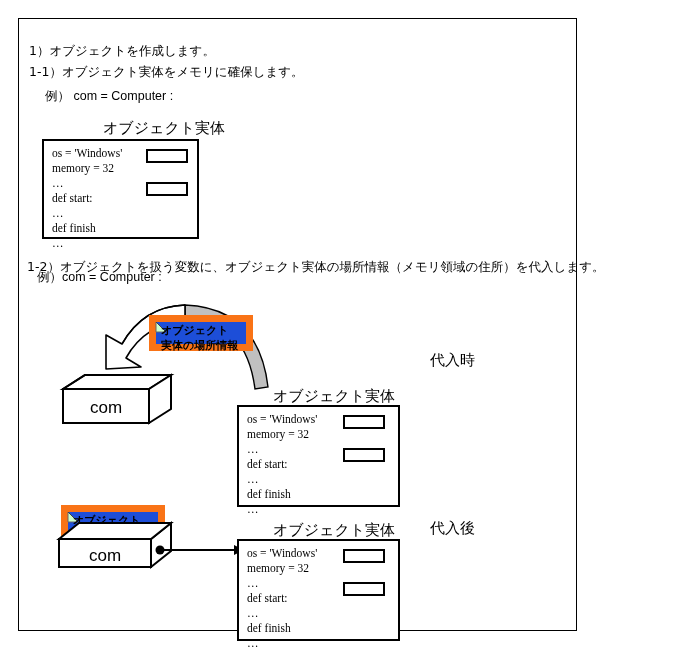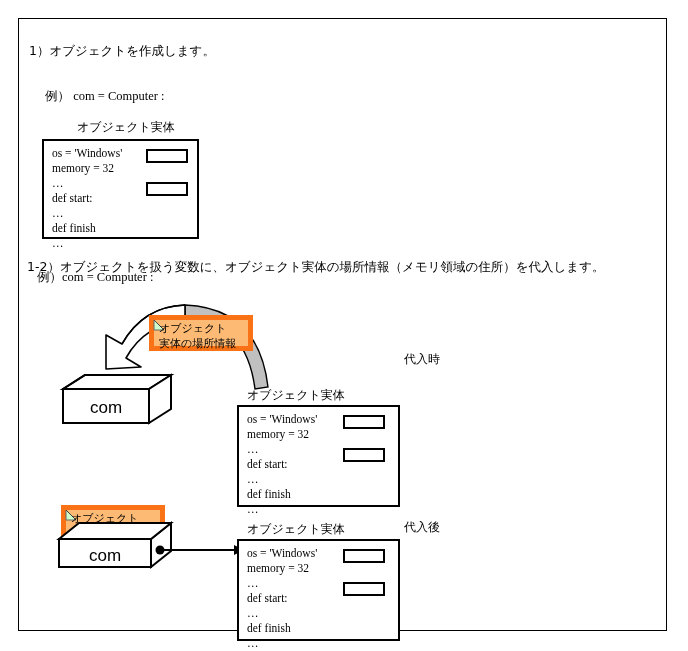--- a/index.html
+++ b/index.html
@@ -1,50 +1,51 @@
 <!DOCTYPE html>
 <html><head>
 <meta charset="utf-8">
 <style>
   html,body{margin:0;padding:0;background:#fff;}
   body{width:688px;height:651px;position:relative;
        font-family:"Liberation Sans","DejaVu Sans",sans-serif;color:#000;}
-  #page{position:absolute;left:18px;top:18px;width:649px;height:613px;
+  #page{position:absolute;left:18px;top:18px;width:559px;height:613px;
         border:1px solid #000;box-sizing:border-box;background:#fff;}
   .abs{position:absolute;}
   .jp{font-family:"DejaVu Sans","Liberation Sans",sans-serif;font-size:12.5px;
       white-space:nowrap;line-height:1.25;}
   .code{font-family:Liberation Serif, serif;font-size:11.5px;
         white-space:nowrap;line-height:1.3;}
-  .mono-ex{font-family:Liberation Serif, serif;font-size:12.5px;white-space:nowrap;}
-  .cap{font-family:Liberation Serif, serif;font-size:12px;white-space:nowrap;}
+  .mono-ex{font-family:Liberation Sans, sans-serif;font-size:12.5px;white-space:nowrap;}
+  .cap{font-family:Liberation Serif, serif;font-size:15px;white-space:nowrap;margin-left:26px;}
 
   
   .objbox{position:absolute;background:#fff;}
   .objbox .body{position:absolute;inset:0;background:#fff;
      border:2px solid #000;box-sizing:border-box;
      clip-path:polygon(0 0,100% 0,100% calc(100% - 15px),calc(100% - 15px) 100%,0 100%);}
   .objbox .fold{position:absolute;right:0;bottom:0;width:16px;height:16px;}
   .objbox .lines{position:absolute;left:10px;top:7px;}
   .slotbox{position:absolute;border:2px solid #000;background:#fff;box-sizing:border-box;}
 
   
-  .note{position:absolute;background:#fdba74;border:5px solid #f97316;box-sizing:border-box;}
+  .note{position:absolute;background:#1d4ed8;border:7px solid #f97316;box-sizing:border-box;font-weight:bold;}
   .note .nfold{position:absolute;left:0;top:0;width:11px;height:11px;}
   .note .ntext{position:absolute;left:5px;top:2px;
      font-family:"DejaVu Sans","Liberation Sans",sans-serif;font-size:11px;
      line-height:1.35;white-space:nowrap;}
   svg{display:block;overflow:visible;}
 </style>
 </head>
 <body>
 
 <div id="page">
 
   <div class="abs jp" style="left:10px;top:24px;">1）オブジェクトを作成します。</div>
+  <div class="abs jp" style="left:10px;top:45px;"> 1-1）オブジェクト実体をメモリに確保します。</div>
   <div class="abs mono-ex" style="left:26px;top:69px;">例） com = Computer :</div>
 
   <div class="abs cap" style="left:58px;top:100px;">オブジェクト実体</div>
 
   <div class="objbox" style="left:23px;top:120px;width:157px;height:100px;">
     <div class="body"></div>
     <svg class="fold" viewBox="0 0 16 16">
       <path d="M1 15 L15 1 L15 15 Z" fill="#fff" stroke="none"></path>
       <path d="M15 1 L15 15 L1 15" fill="none" stroke="#000" stroke-width="2"></path>
     </svg>

